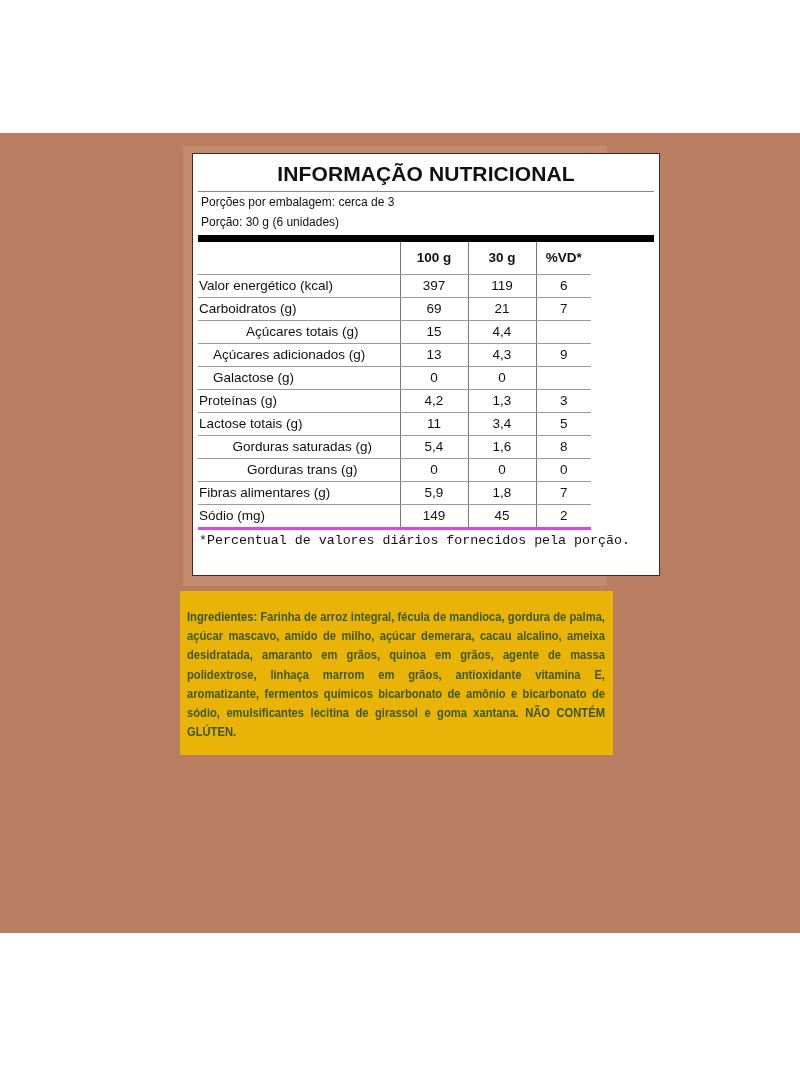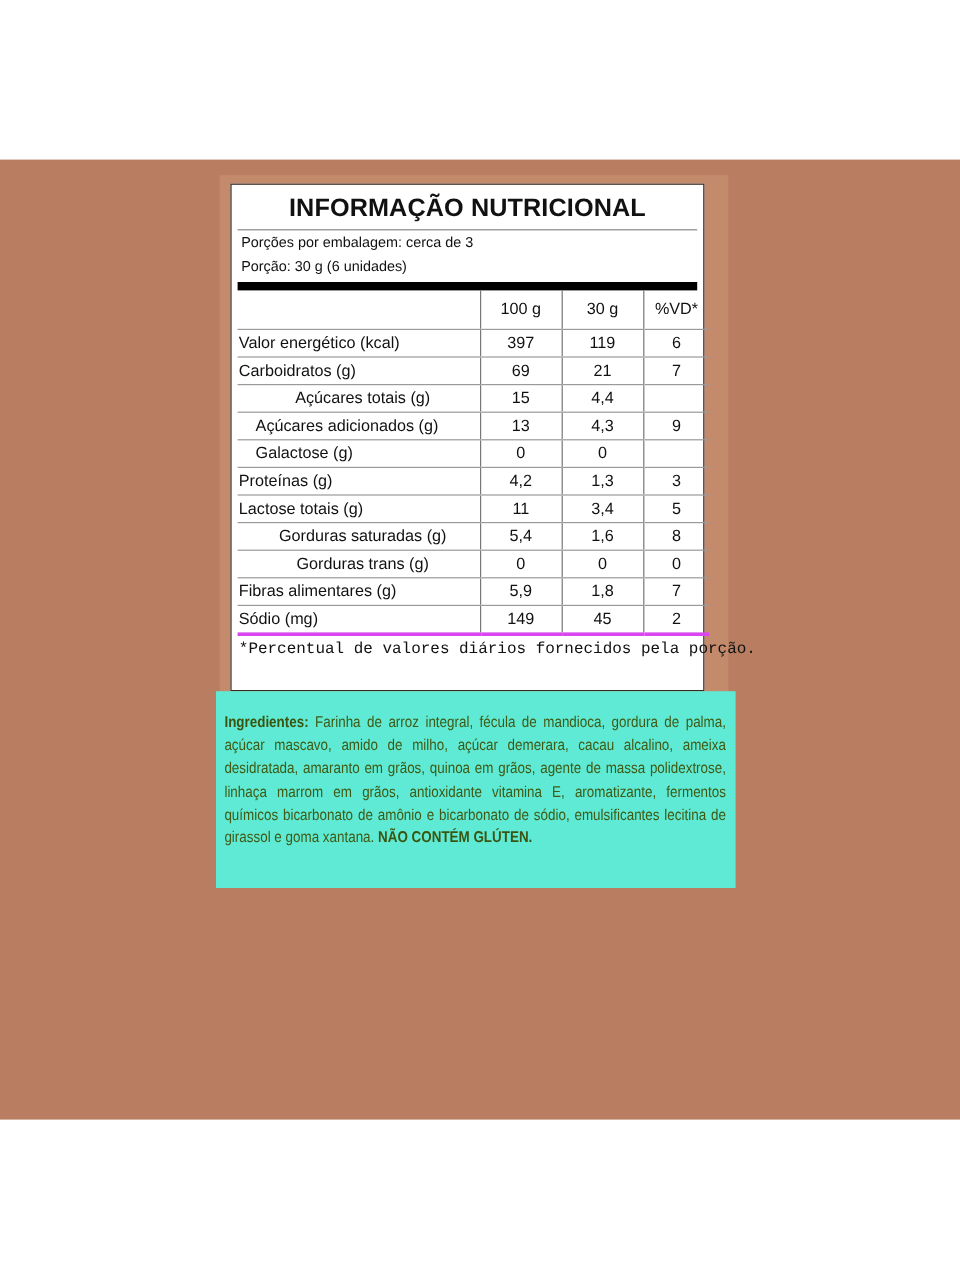--- a/index.html
+++ b/index.html
@@ -10,48 +10,49 @@
     }
     .band {
       position: absolute; left: 0; top: 133px; width: 800px; height: 800px;
       background: #b97e62;
     }
     .label-halo {
       position: absolute; left: 183px; top: 146px; width: 424px; height: 440px;
       background: #c48a6c;
     }
     .label {
-      position: absolute; left: 192px; top: 153px; width: 395px; height: 423px;
+      position: absolute; left: 192px; top: 153px; width: 468px; height: 423px;
       background: #ffffff; border: 1.5px solid #3a2a22; box-sizing: border-box;
       color: #111;
     }
     .title {
       text-align: center; font-weight: bold; font-size: 21px;
       margin-top: 7px; height: 26px; line-height: 26px; letter-spacing: 0.1px;
     }
     .title-rule { margin: 4px 5px 0 5px; border-top: 1px solid #888; }
     .serv { font-size: 12px; margin-left: 8px; line-height: 20px; }
     .serv:first-of-type { margin-top: 2px; }
     .thick { margin: 3px 5px 0 5px; height: 7px; background: #000; }
     table {
       border-collapse: collapse; margin-left: 5px; width: 393px;
       font-size: 13.5px; table-layout: fixed;
     }
     td, th { padding: 0; height: 22px; line-height: 22px; border-bottom: 1px solid #9a9a9a; }
-    th { height: 27px; line-height: 32px; font-weight: normal; }
+    th { height: 27px; line-height: 32px; font-weight: bold; }
     col.c0 { width: 202px; } col.c1 { width: 68px; } col.c2 { width: 68px; } col.c3 { width: 55px; }
     .num { text-align: center; border-left: 1px solid #777; }
     .lbl { padding-left: 1px; white-space: nowrap; margin-left: 12px; }
     .ind1 { padding-left: 7px; text-align: center; }
     .ind2 { padding-left: 15px; }
     tr.last td { border-bottom: 3px solid #d946ef; }
     .foot { font-size: 13.3px; margin-left: 6px; margin-top: 3px; white-space: nowrap; font-family: Liberation Mono, monospace; }
     .ingredients {
-      position: absolute; left: 180px; top: 576px; width: 433px; height: 164px;
-      background: #5eead4;
+      position: absolute; left: 180px; top: 591px; width: 433px; height: 164px;
+      background: #eab308;
+      font-weight: bold;
     }
     .ing-text {
       position: absolute; left: 7px; top: 16px; width: 418px;
       font-family: "Liberation Sans", sans-serif; font-size: 13px;
       line-height: 19.2px; color: #3f5a14; text-align: justify;
       transform: scaleX(0.86); transform-origin: left top; width: 486px;
     }
     .ing-text b { color: #3a5510; }
   </style>
 </head>

